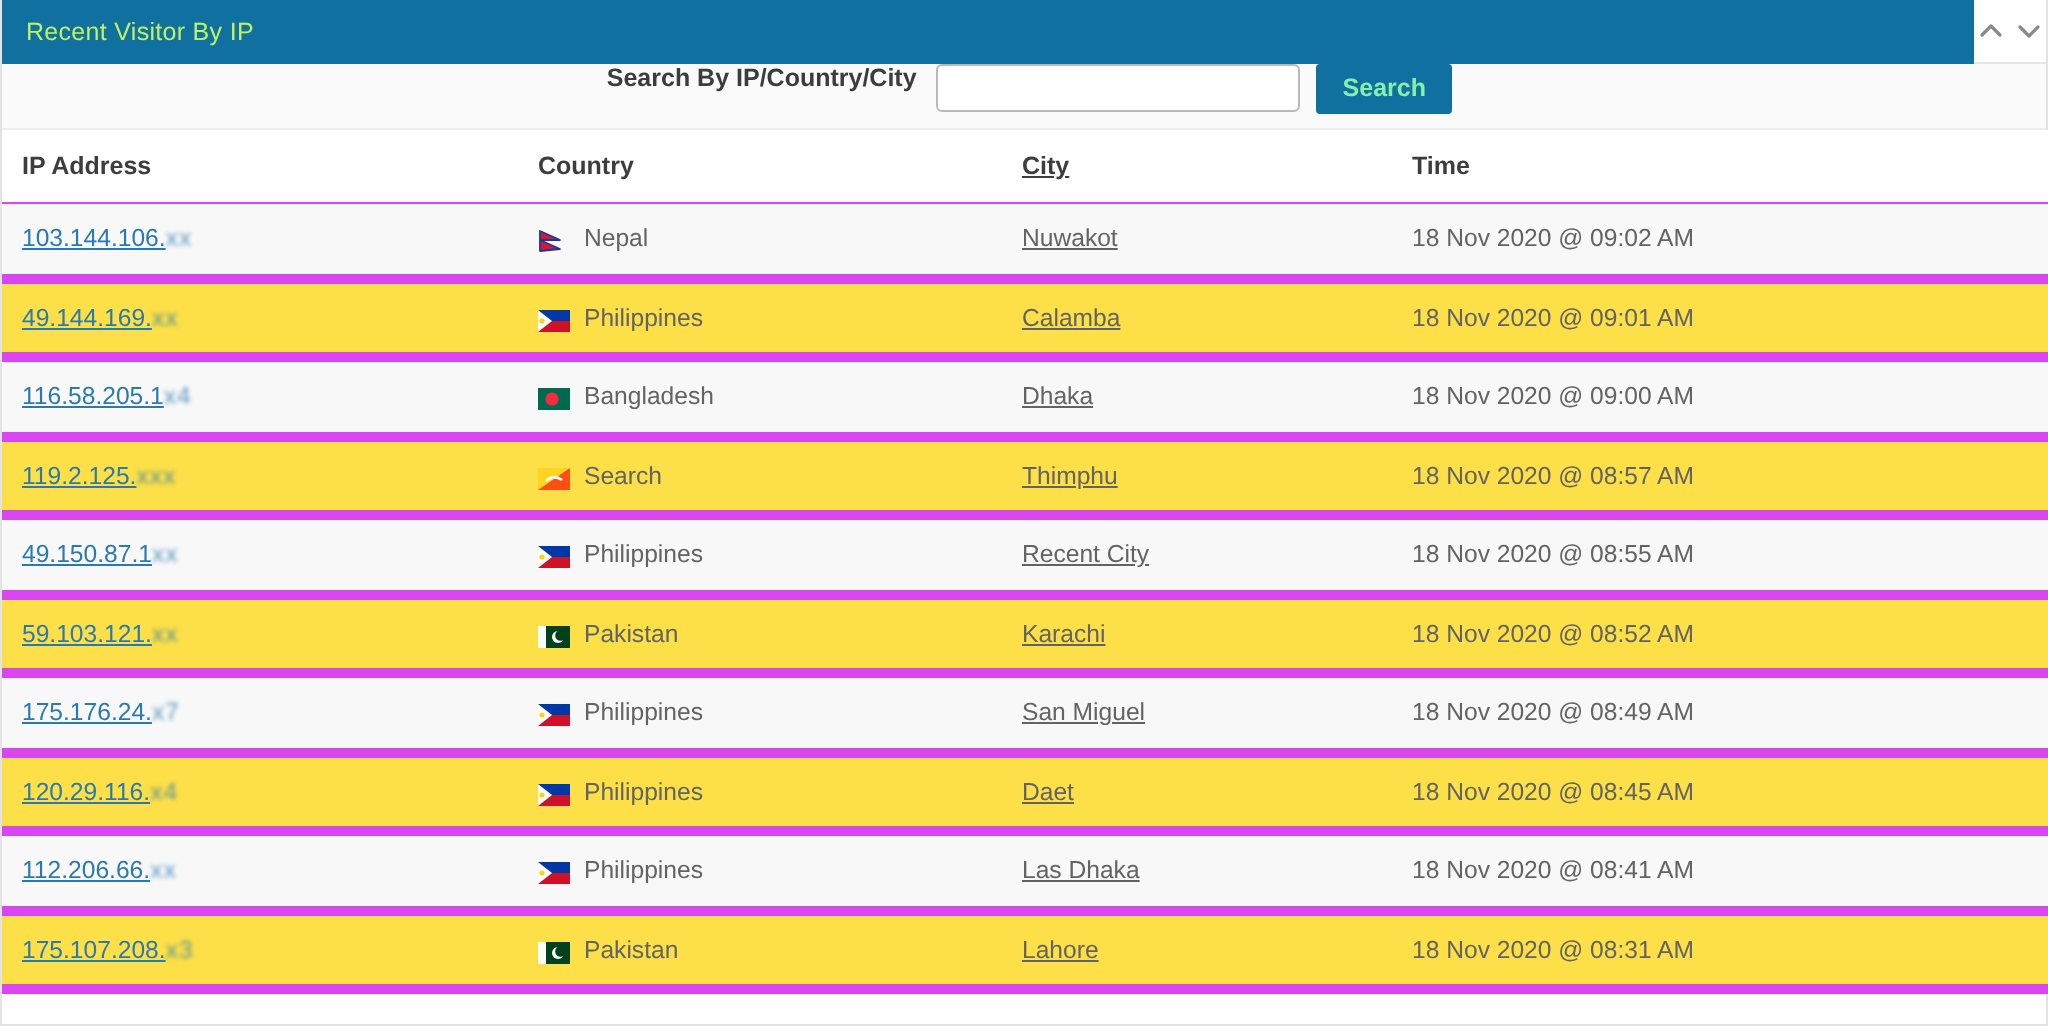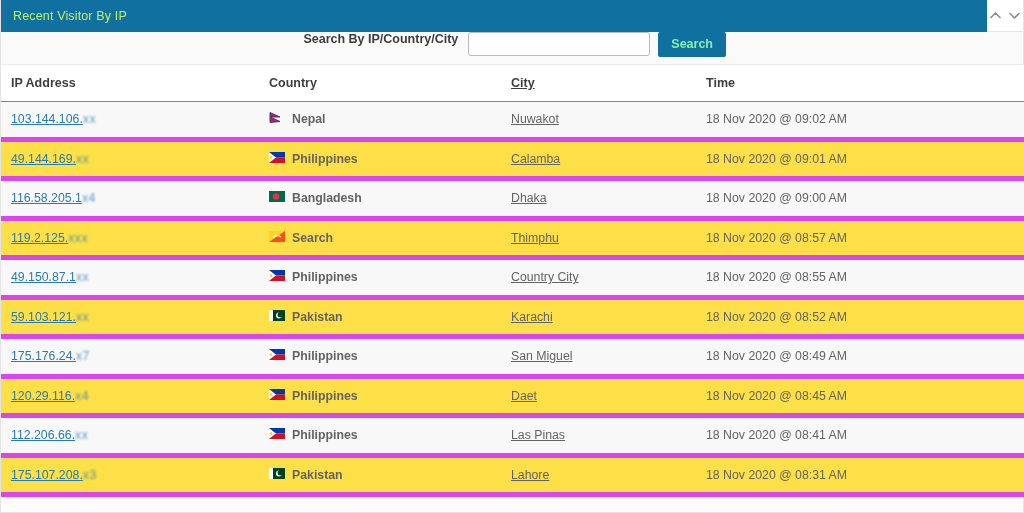--- a/index.html
+++ b/index.html
@@ -157,23 +157,22 @@
   }
   .ip-masked {
     display: inline-block;
     color: #2a7ab0;
     filter: blur(1.1px);
     opacity: .75;
     letter-spacing: .5px;
   }
   .country-cell {
     display: flex;
-    align-items: flex-start;
+    align-items: flex-end;
     gap: 7px;
-    font-weight: bold;
   }
   .flag {
     width: 16px;
     height: 11px;
     flex: 0 0 16px;
     display: block;
     border: 0;
   }
   .flag svg { display: block; }
   .country-name { color: #636363; }
@@ -329,21 +328,21 @@
                   <svg width="16" height="11" viewBox="0 0 16 11">
                     <rect x="0" y="0" width="16" height="5.5" fill="#0038a8"></rect>
                     <rect x="0" y="5.5" width="16" height="5.5" fill="#ce1126"></rect>
                     <polygon points="0,0 7,5.5 0,11" fill="#ffffff"></polygon>
                     <circle cx="2" cy="5.5" r="1.3" fill="#fcd116"></circle>
                   </svg>
                 </span>
                 <span class="country-name">Philippines</span>
               </div>
             </td>
-            <td class="c-city">Country City</td>
+            <td class="c-city">Recent City</td>
             <td class="c-time">18 Nov 2020 @ 08:55 AM</td>
           </tr>
           <tr class="row-even">
             <td class="c-ip"><span class="ip-link">59.103.121.<span class="ip-masked">xx</span></span></td>
             <td class="c-country">
               <div class="country-cell">
                 <span class="flag">
                   <svg width="16" height="11" viewBox="0 0 16 11">
                     <rect width="16" height="11" fill="#01411c"></rect>
                     <rect width="4" height="11" fill="#ffffff"></rect>
@@ -401,21 +400,21 @@
                   <svg width="16" height="11" viewBox="0 0 16 11">
                     <rect x="0" y="0" width="16" height="5.5" fill="#0038a8"></rect>
                     <rect x="0" y="5.5" width="16" height="5.5" fill="#ce1126"></rect>
                     <polygon points="0,0 7,5.5 0,11" fill="#ffffff"></polygon>
                     <circle cx="2" cy="5.5" r="1.3" fill="#fcd116"></circle>
                   </svg>
                 </span>
                 <span class="country-name">Philippines</span>
               </div>
             </td>
-            <td class="c-city">Las Pinas</td>
+            <td class="c-city">Las Dhaka</td>
             <td class="c-time">18 Nov 2020 @ 08:41 AM</td>
           </tr>
           <tr class="row-even">
             <td class="c-ip"><span class="ip-link">175.107.208.<span class="ip-masked">x3</span></span></td>
             <td class="c-country">
               <div class="country-cell">
                 <span class="flag">
                   <svg width="16" height="11" viewBox="0 0 16 11">
                     <rect width="16" height="11" fill="#01411c"></rect>
                     <rect width="4" height="11" fill="#ffffff"></rect>

